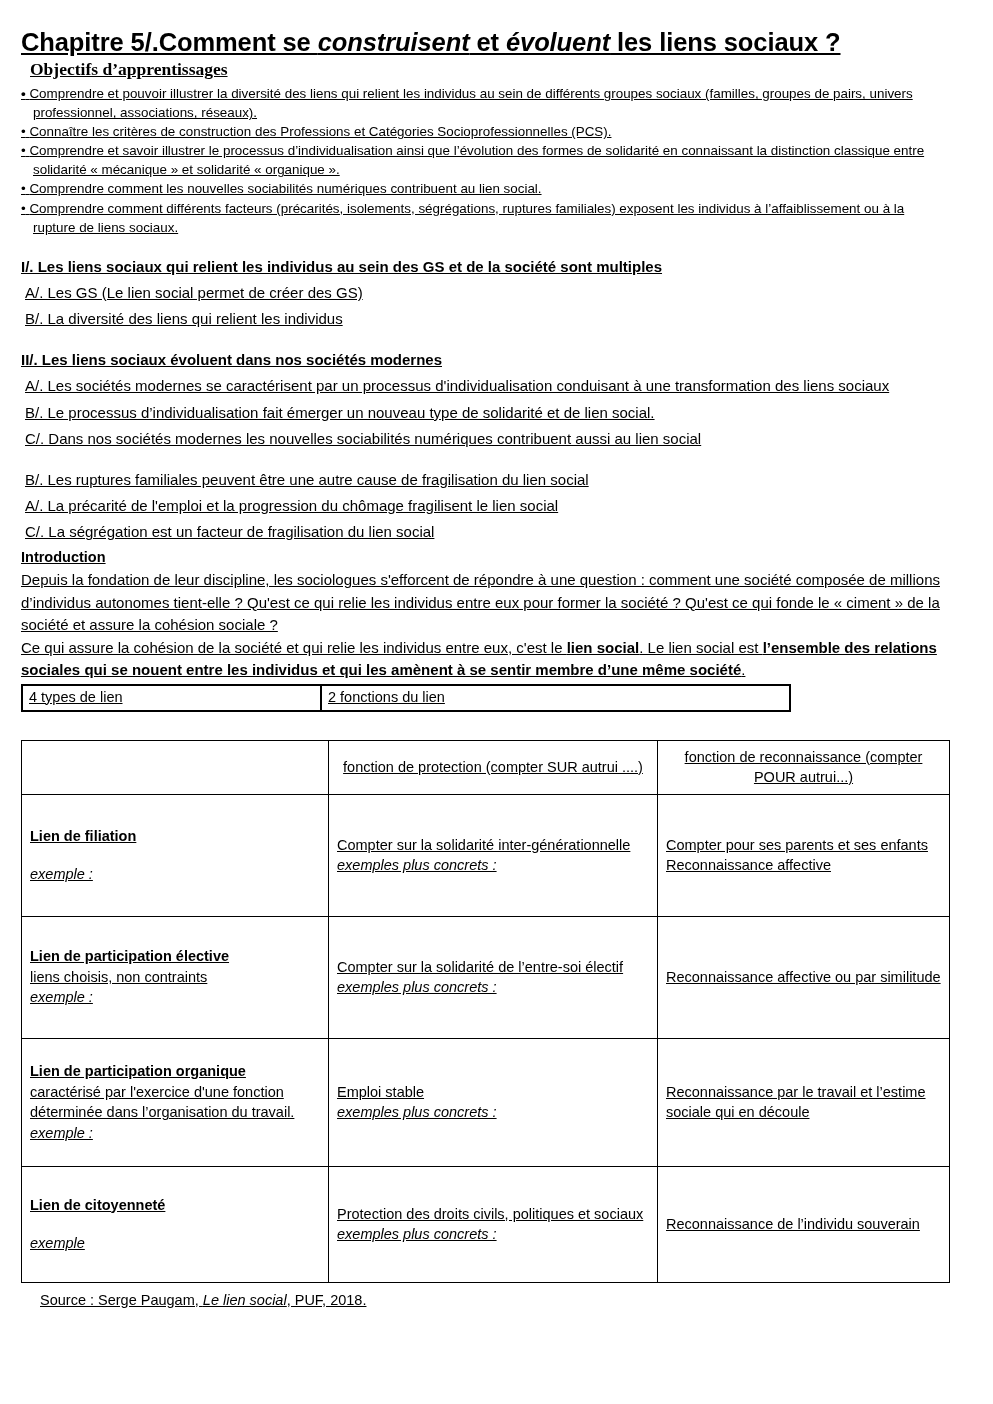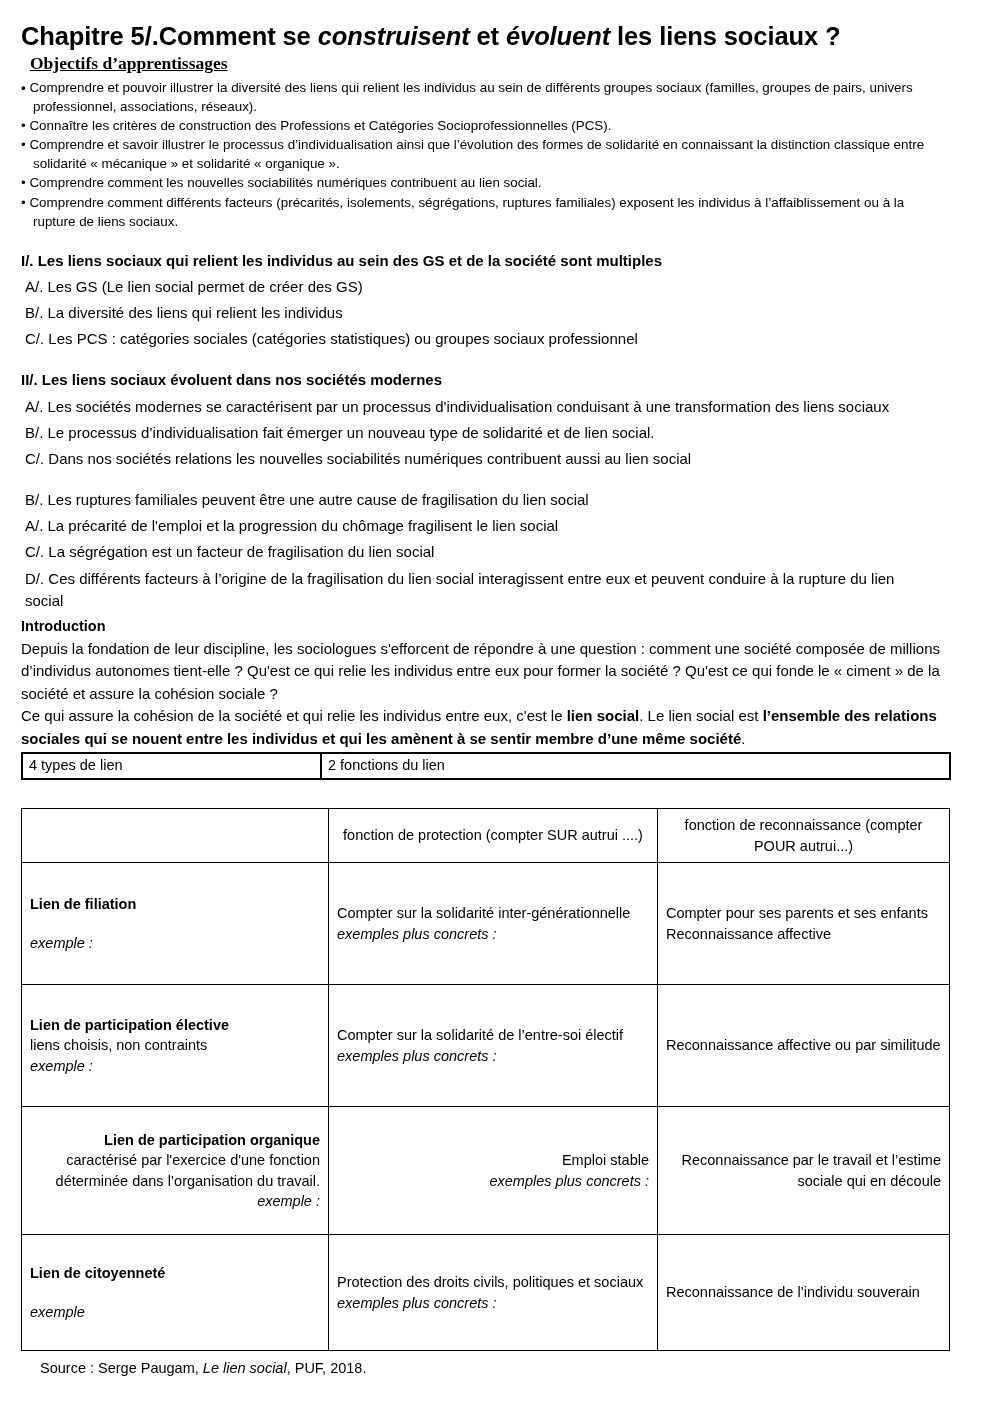--- a/index.html
+++ b/index.html
@@ -13,21 +13,22 @@
     min-height: 1404px;
     font-family: "Liberation Sans", sans-serif;
     color: #000000;
     -webkit-font-smoothing: antialiased;
   }
   .page {
     position: relative;
     width: 993px;
     min-height: 1404px;
     box-sizing: border-box;
-    padding: 22px 24px 10px 21px;
+    padding: 28px 24px 10px 21px;
+    text-decoration: underline;
   }
 
   
   .doc-title {
     font-size: 25.5px;
     font-weight: bold;
     line-height: 1.15;
     letter-spacing: -0.1px;
     margin: 0 0 2px 0;
     white-space: nowrap;
@@ -90,21 +91,21 @@
     font-size: 15px;
     margin: 0;
     line-height: 1.5;
     padding-right: 24px;
   }
   .intro p .b { font-weight: bold; }
 
   
   .table-types {
     border-collapse: collapse;
-    width: 930px;
+    width: 770px;
     margin: 2px 0 0 0;
     table-layout: fixed;
   }
   .table-types td {
     border: 2.5px solid #000;
     font-size: 14.5px;
     padding: 2px 6px 3px 6px;
     vertical-align: top;
     line-height: 1.3;
   }
@@ -143,21 +144,21 @@
   .type-example.tight { margin-top: 0; }
 
   .prot-cell { vertical-align: top; padding-top: 10px; }
   .prot-cell.mid { vertical-align: middle; padding-top: 6px; }
   .examples-line { font-style: italic; }
 
   .reco-cell { vertical-align: middle; }
 
   .row-1 { height: 122px; }
   .row-2 { height: 122px; }
-  .row-3 { height: 128px; text-align: right; }
+  .row-3 { height: 128px; }
   .row-4 { height: 116px; }
 
   .source-line {
     font-size: 14.5px;
     margin: 7px 0 0 19px;
     line-height: 1.4;
   }
   .source-line .ital { font-style: italic; }
 </style>
 </head>
@@ -180,35 +181,33 @@
     <li><span>•</span> <span>Comprendre comment les nouvelles sociabilités numériques contribuent au lien social.</span></li>
     <li><span>•</span> <span>Comprendre comment différents facteurs (précarités, isolements, ségrégations, ruptures familiales) exposent les individus à l’affaiblissement ou à la rupture de liens sociaux.</span></li>
   </ul>
 
   <div class="plan">
 
     <section class="plan-block">
       <h3>I/. Les liens sociaux qui relient les individus au sein des GS et de la société sont multiples</h3>
       <p>A/. Les GS (Le lien social permet de créer des GS)</p>
       <p>B/. La diversité des liens qui relient les individus</p>
-      <p>C/. Les PCS : catégories sociales (catégories statistiques) ou groupes sociaux professionnel</p>
     </section>
 
     <section class="plan-block">
       <h3>II/. Les liens sociaux évoluent dans nos sociétés modernes</h3>
       <p>A/. Les sociétés modernes se caractérisent par un processus d'individualisation conduisant à une transformation des liens sociaux</p>
       <p>B/. Le processus d’individualisation fait émerger un nouveau type de solidarité et de lien social.</p>
-      <p>C/. Dans nos sociétés relations les nouvelles sociabilités numériques contribuent aussi au lien social</p>
+      <p>C/. Dans nos sociétés modernes les nouvelles sociabilités numériques contribuent aussi au lien social</p>
     </section>
 
     <section class="plan-block">
       <p>B/. Les ruptures familiales peuvent être une autre cause de fragilisation du lien social</p>
       <p>A/. La précarité de l'emploi et la progression du chômage fragilisent le lien social</p>
       <p>C/. La ségrégation est un facteur de fragilisation du lien social</p>
-      <p>D/. Ces différents facteurs à l’origine de la fragilisation du lien social interagissent entre eux et peuvent conduire à la rupture du lien social</p>
     </section>
 
   </div>
 
   <div class="intro">
     <h3>Introduction</h3>
     <p>Depuis la fondation de leur discipline, les sociologues s'efforcent de répondre à une question : comment une société composée de millions d’individus autonomes tient-elle ? Qu'est ce qui relie les individus entre eux pour former la société ? Qu'est ce qui fonde le « ciment » de la société et assure la cohésion sociale ?</p>
     <p><span>Ce qui assure la cohésion de la société et qui relie les individus entre eux, c'est le </span><span class="b">lien social</span><span>. Le lien social est </span><span class="b">l’ensemble des relations sociales qui se nouent entre les individus et qui les amènent à se sentir membre d’une même société</span><span>.</span></p>
   </div>
 

